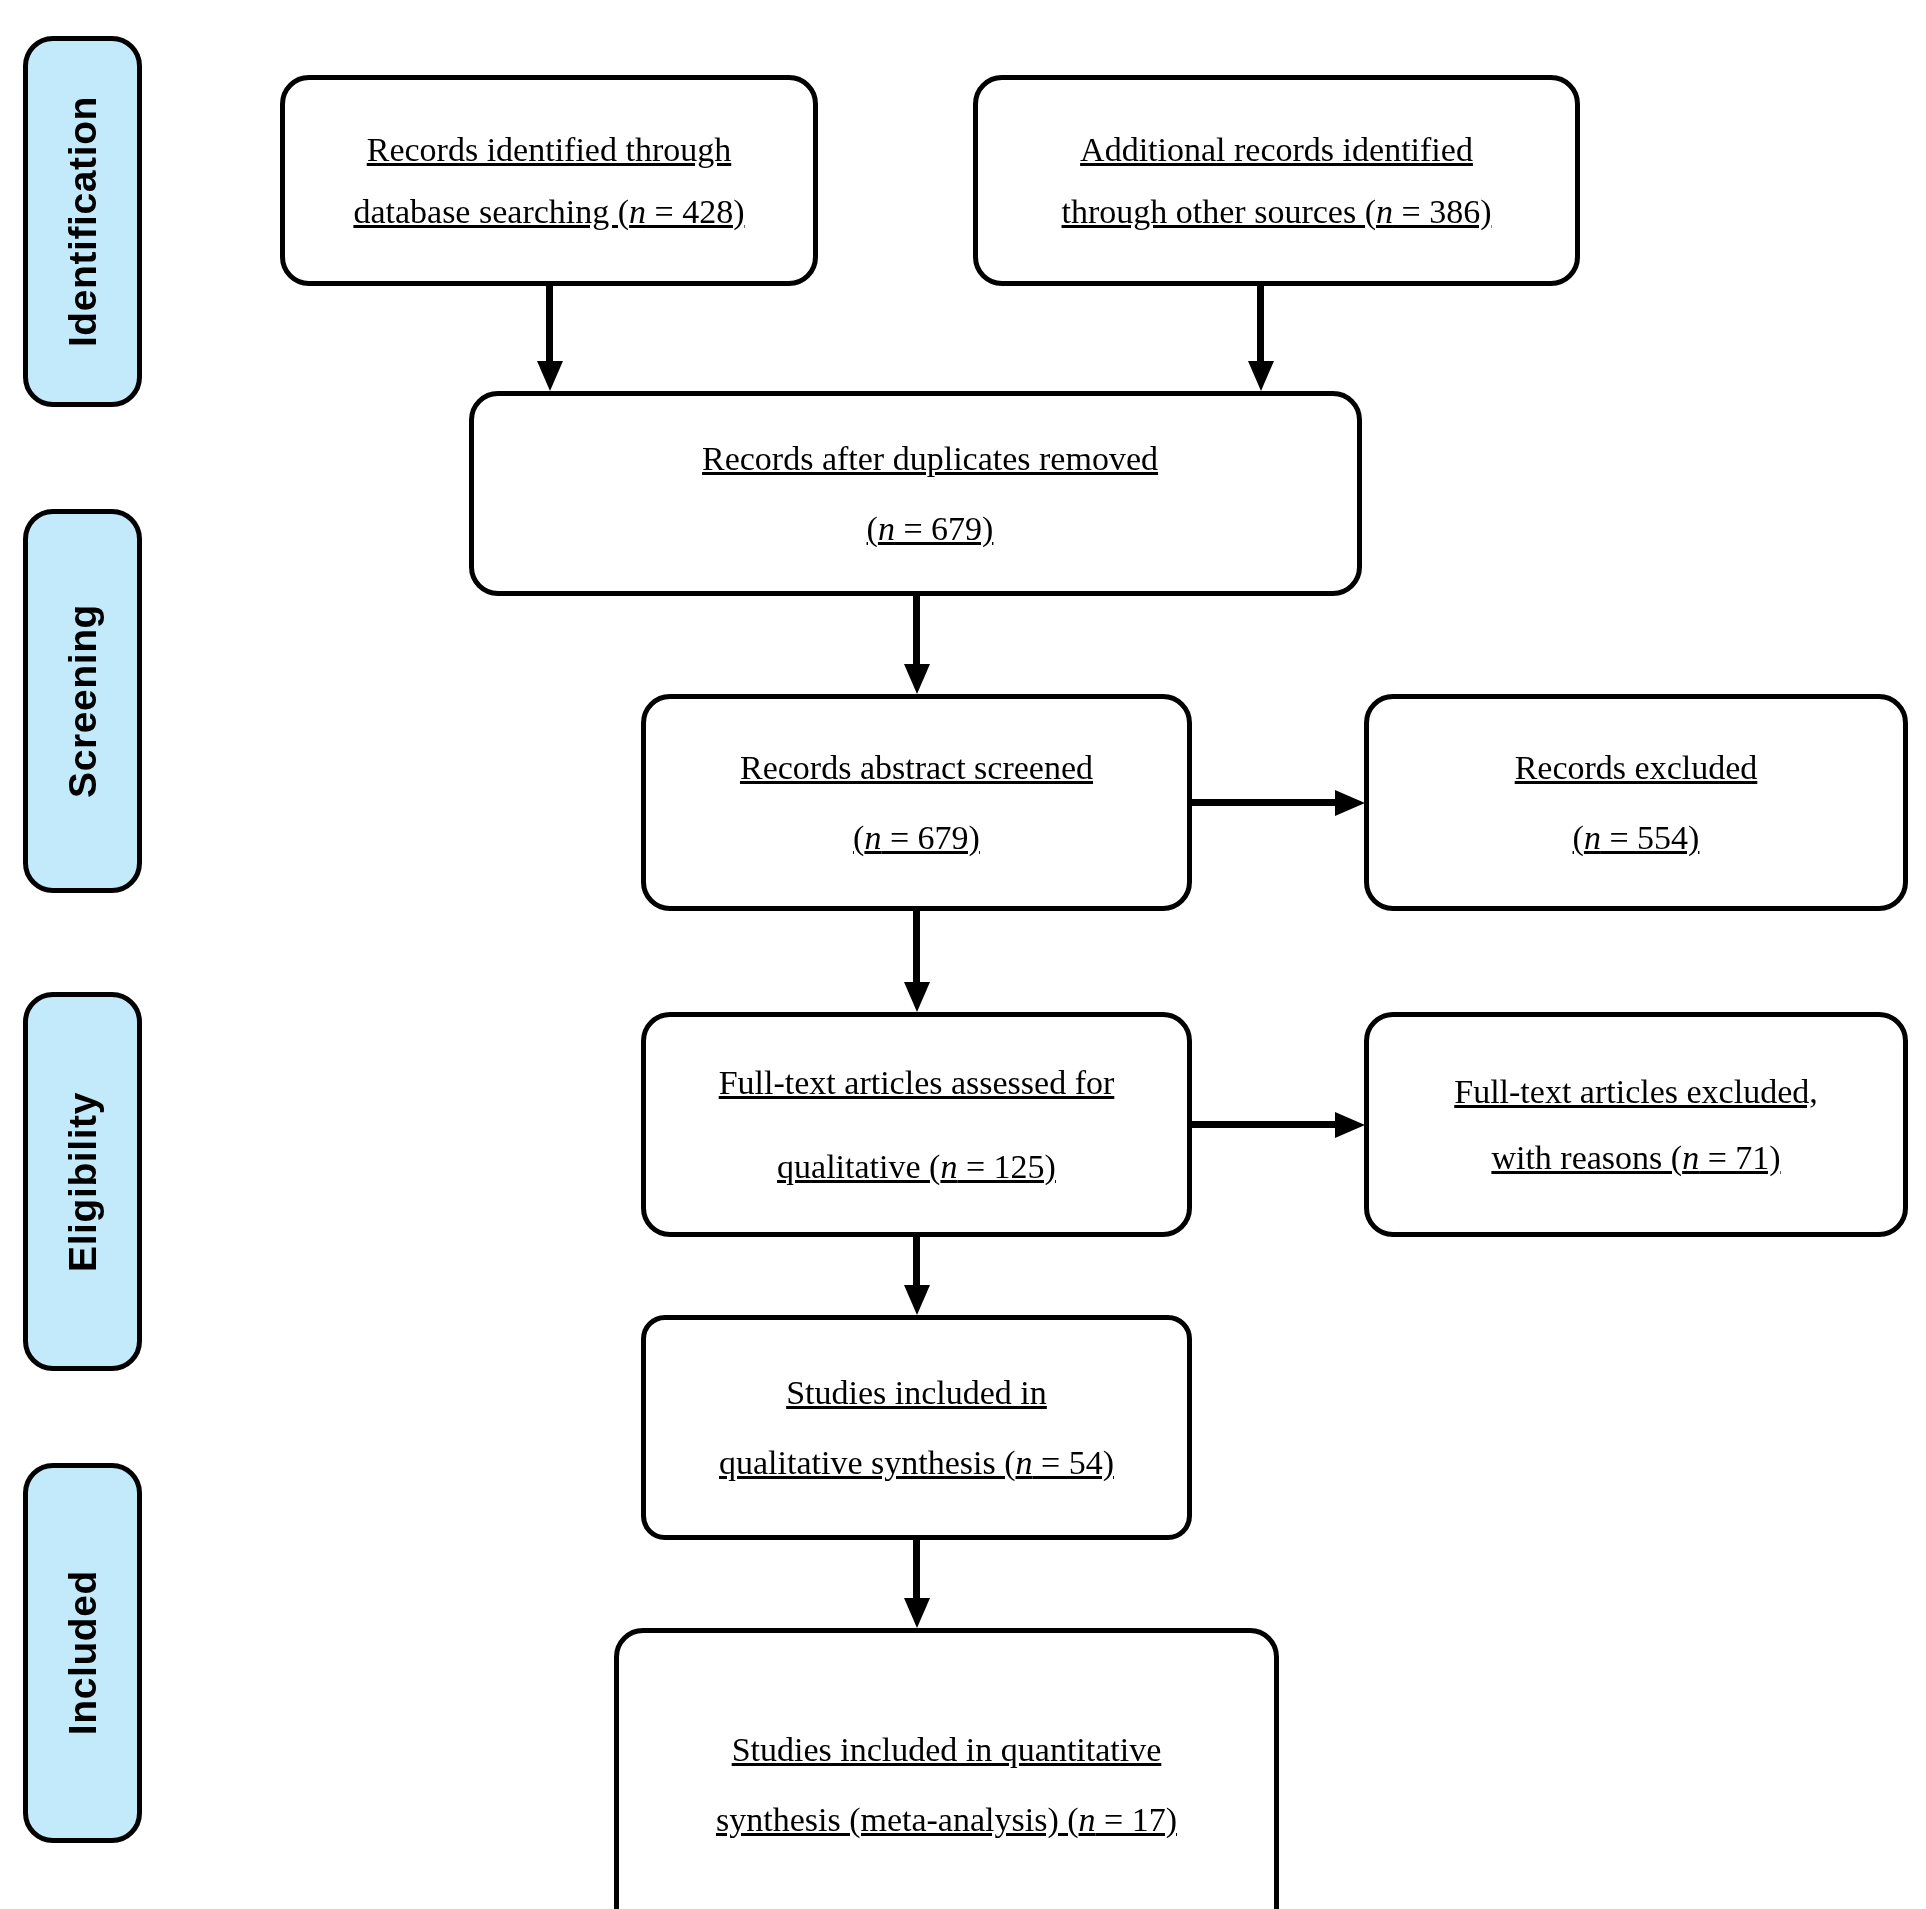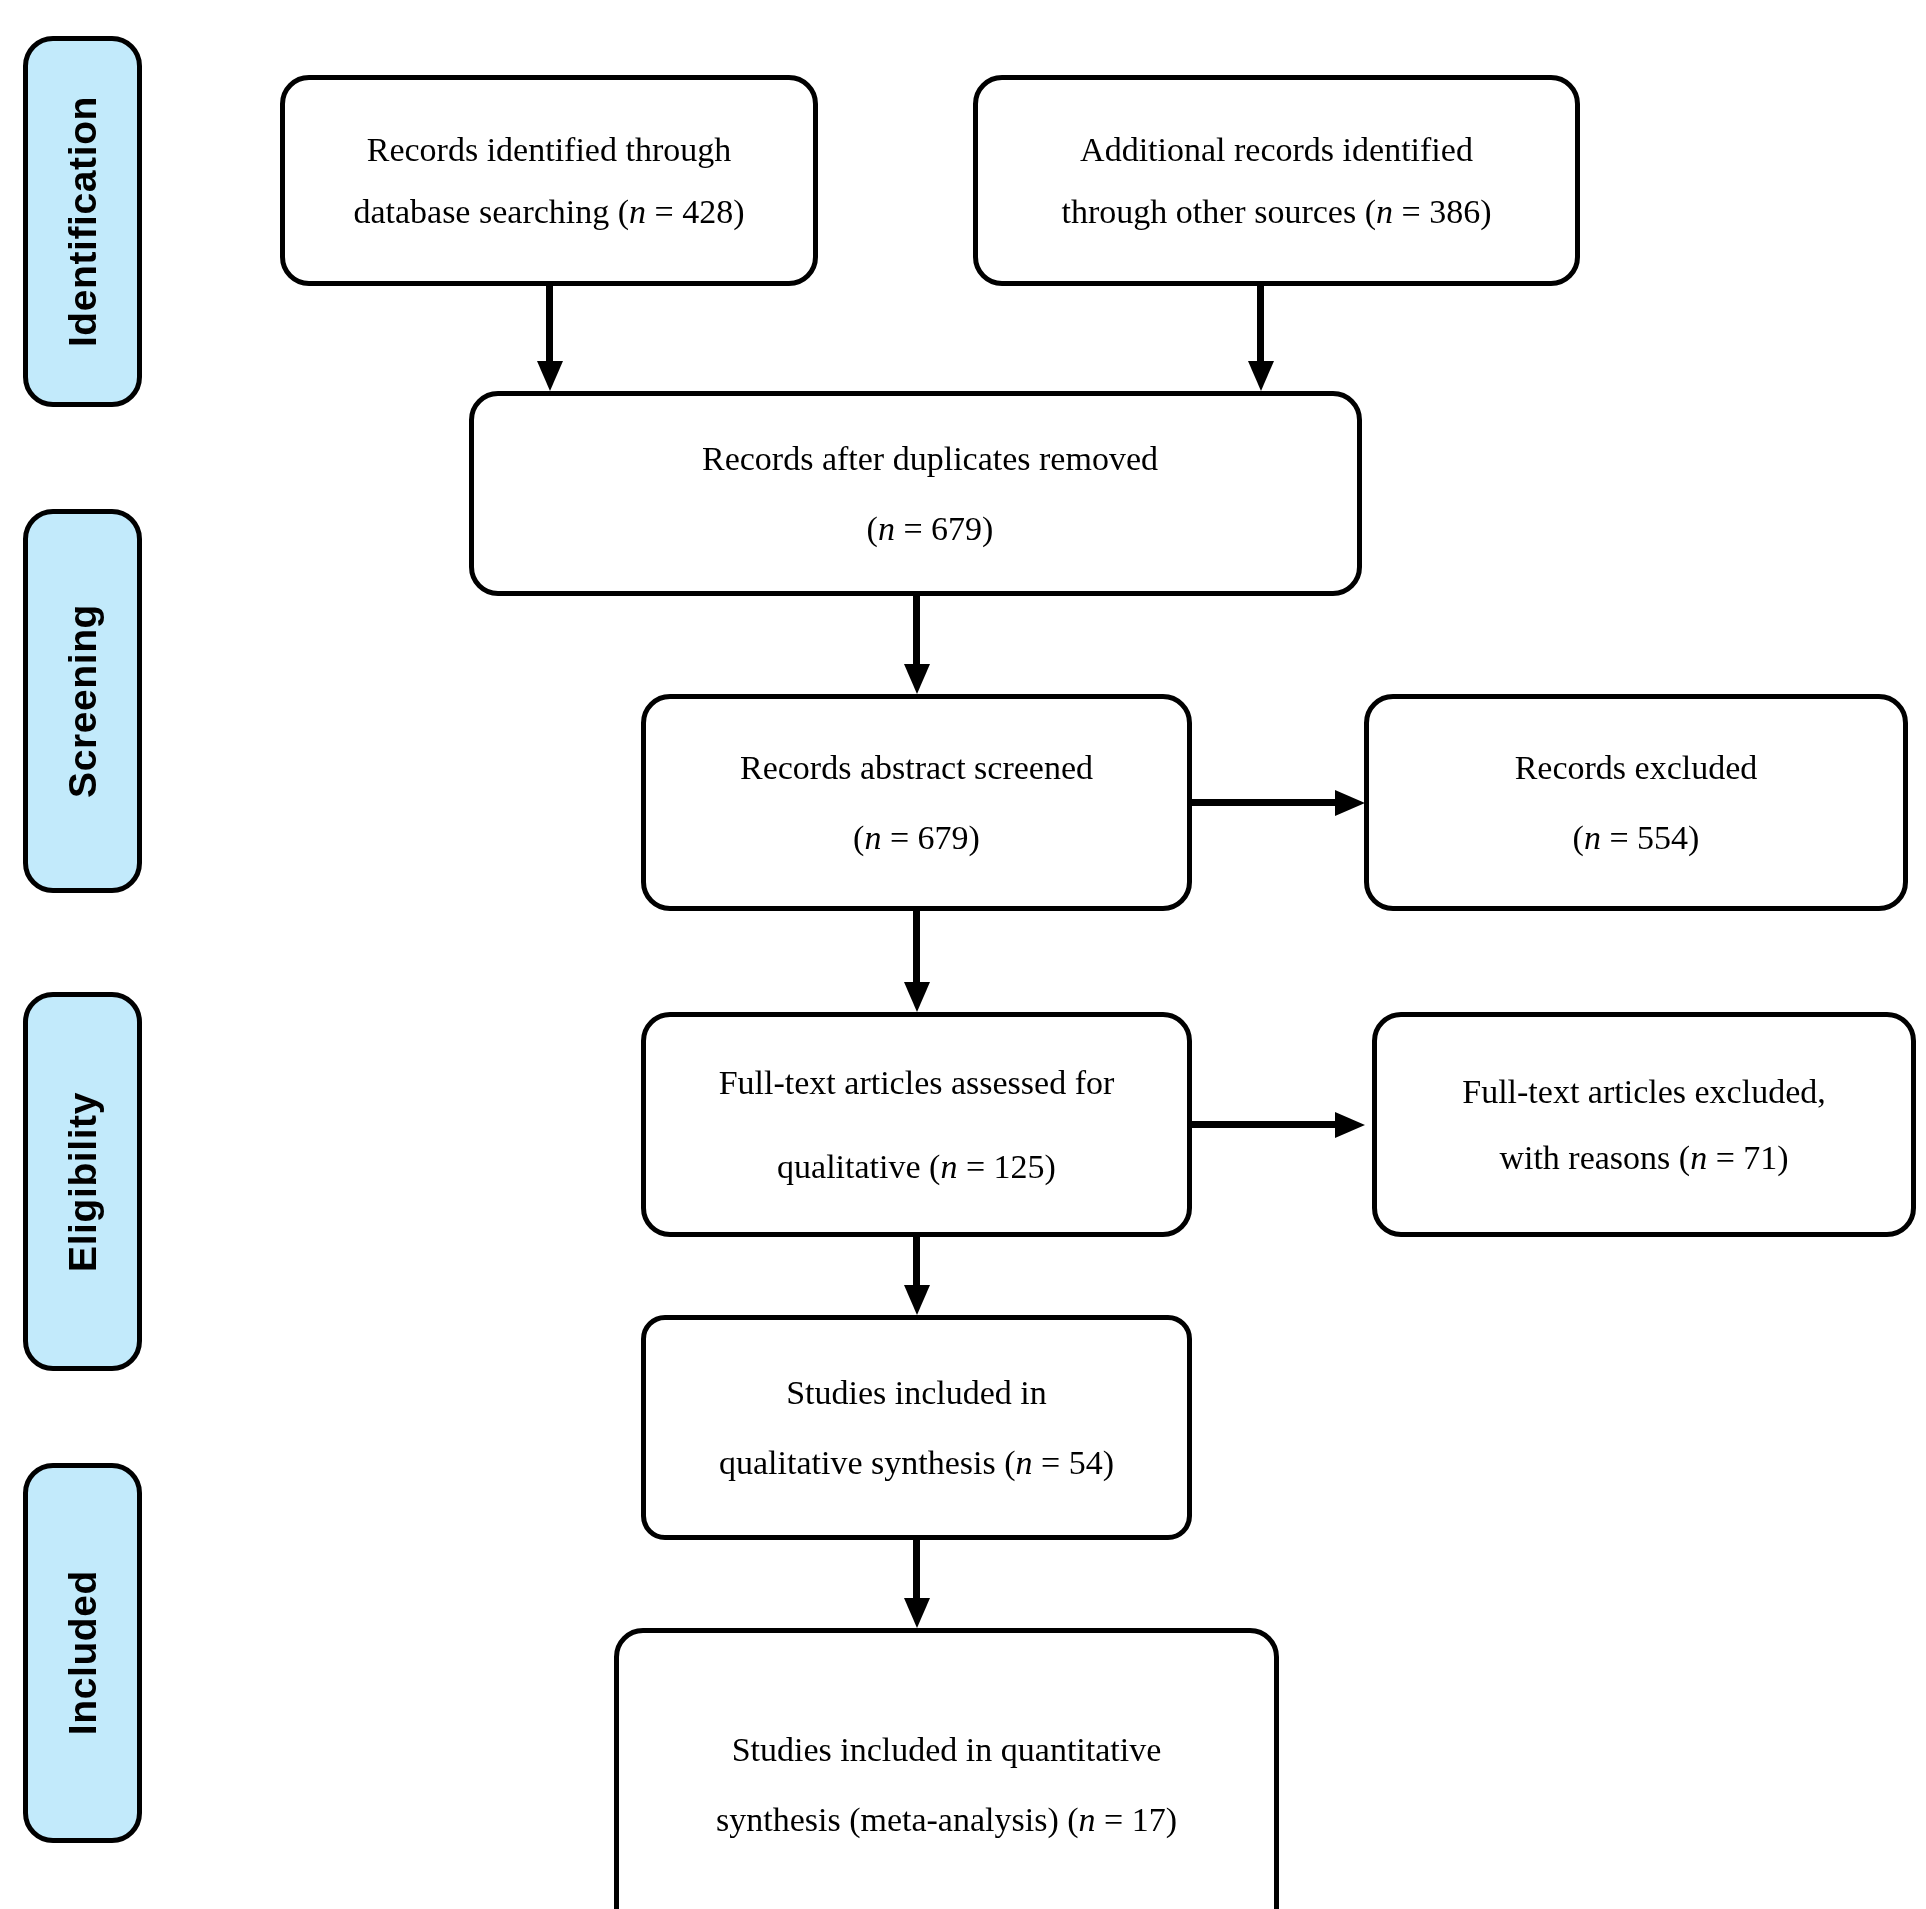--- a/index.html
+++ b/index.html
@@ -44,21 +44,21 @@
     box-sizing: border-box;
     display: flex;
     flex-direction: column;
     align-items: center;
     justify-content: center;
     gap: 29px;
     text-align: center;
     font-size: 34px;
     color: #000;
   }
-  .flow-box .line { white-space: nowrap; line-height: 1.1; }
+  .flow-box .line { white-space: nowrap; line-height: 1.1; text-decoration: underline; }
 
   
   .arrow-v {
     position: absolute;
     width: 27px;
     display: flex;
     flex-direction: column;
     align-items: center;
   }
   .arrow-v .shaft { width: 6.4px; flex: 1 1 auto; background: #000; }
@@ -121,21 +121,21 @@
     </div>
   <div class="flow-box" style="left:1364px; top:694px; width:544px; height:217px; gap:33px;">
       <div class="line"><span>Records excluded</span></div>
       <div class="line"><span>(</span><i>n</i><span> = 554)</span></div>
     </div>
 
   <div class="flow-box" style="left:641px; top:1012px; width:551px; height:225px; gap:46px;">
       <div class="line"><span>Full-text articles assessed for</span></div>
       <div class="line"><span>qualitative (</span><i>n</i><span> = 125)</span></div>
     </div>
-  <div class="flow-box" style="left:1364px; top:1012px; width:544px; height:225px; margin-left:8px;">
+  <div class="flow-box" style="left:1364px; top:1012px; width:544px; height:225px; ">
       <div class="line"><span>Full-text articles excluded,</span></div>
       <div class="line"><span>with reasons (</span><i>n</i><span> = 71)</span></div>
     </div>
 
   <div class="flow-box" style="left:641px; top:1315px; width:551px; height:225px; gap:33px;border-radius:24px;">
       <div class="line"><span>Studies included in</span></div>
       <div class="line"><span>qualitative synthesis (</span><i>n</i><span> = 54)</span></div>
     </div>
 
   <div class="flow-box" style="left:614px; top:1628px; width:665px; height:313px; gap:33px;">

